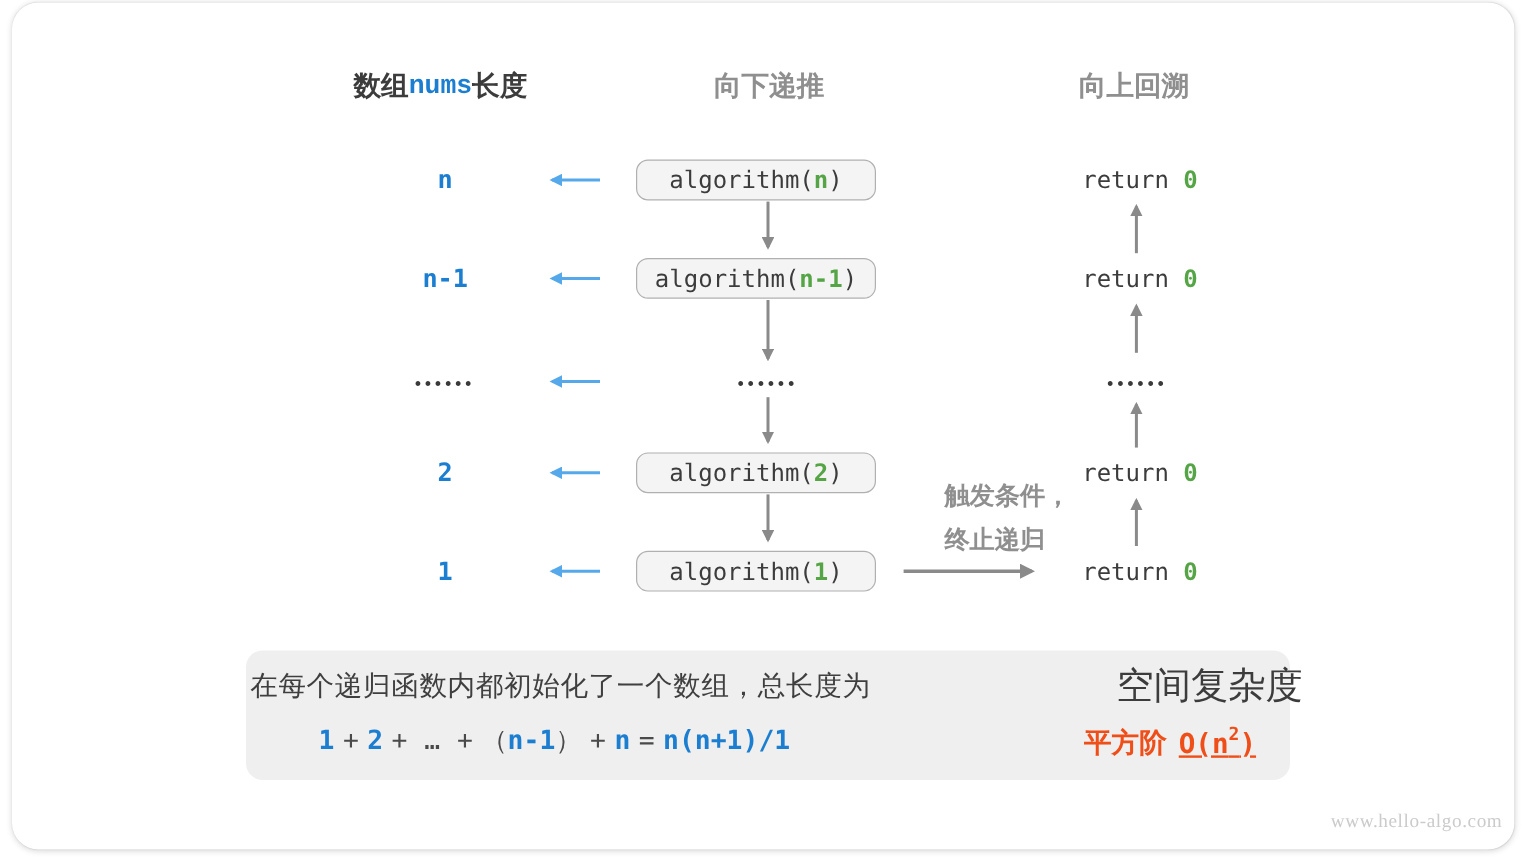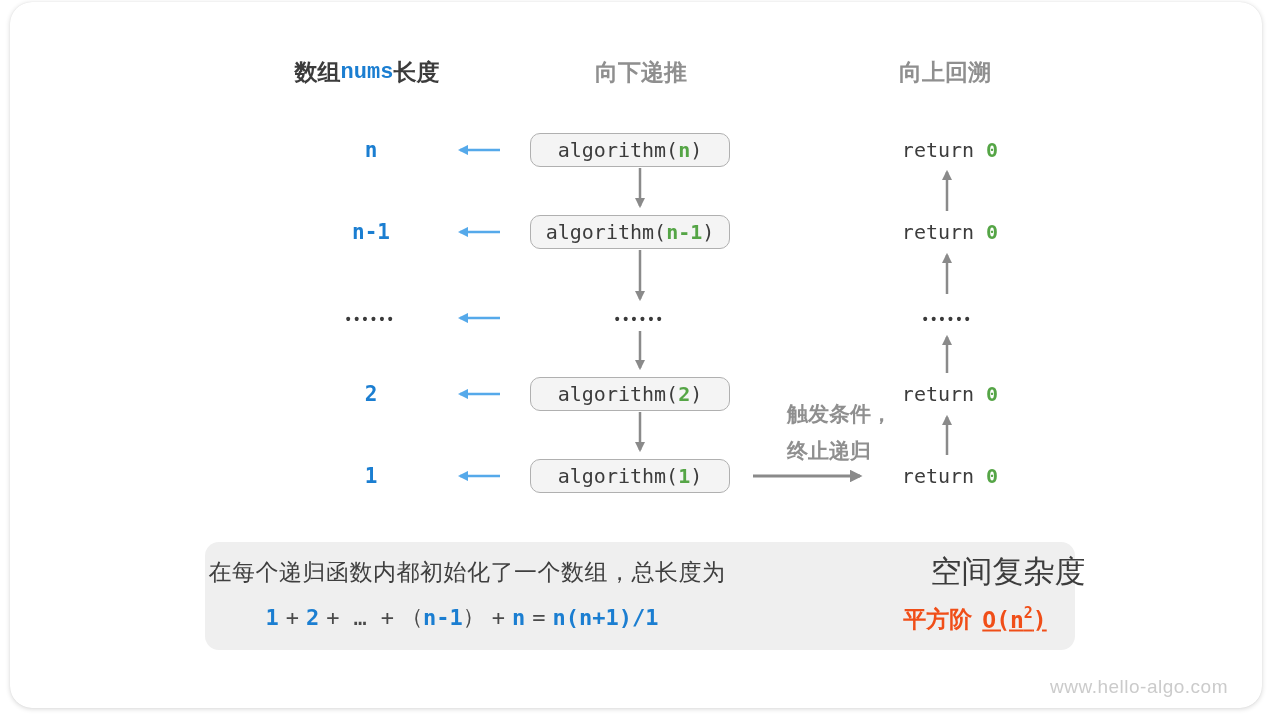--- a/index.html
+++ b/index.html
@@ -94,23 +94,23 @@
     font-size:23px; font-weight:700; color:var(--orange);
     display:flex; align-items:center; gap:10px; white-space:nowrap;
   }
   .result-value .big-o {
     font-family:"DejaVu Sans Mono","Liberation Mono",monospace;
     font-size:23px; font-weight:700;text-decoration:underline;
   }
   .result-value sup { font-size:15px; position:relative; top:-2px; }
 
   .watermark {
-    position:absolute; right:52px; top:676px;
-    font-family:Liberation Sans, sans-serif;
-    font-size:19px; color:var(--watermark); letter-spacing:.5px;
+    position:absolute; right:28px; top:676px;
+    font-family:Liberation Serif, serif;
+    font-size:16px; color:var(--watermark); letter-spacing:.5px;
   }
 </style>
 </head>
 <body>
 
 <div class="card"></div>
 
 <div class="col-header dark" style="left:367px;">
   <span>数组</span>
     <span class="hdr-code">nums</span>

